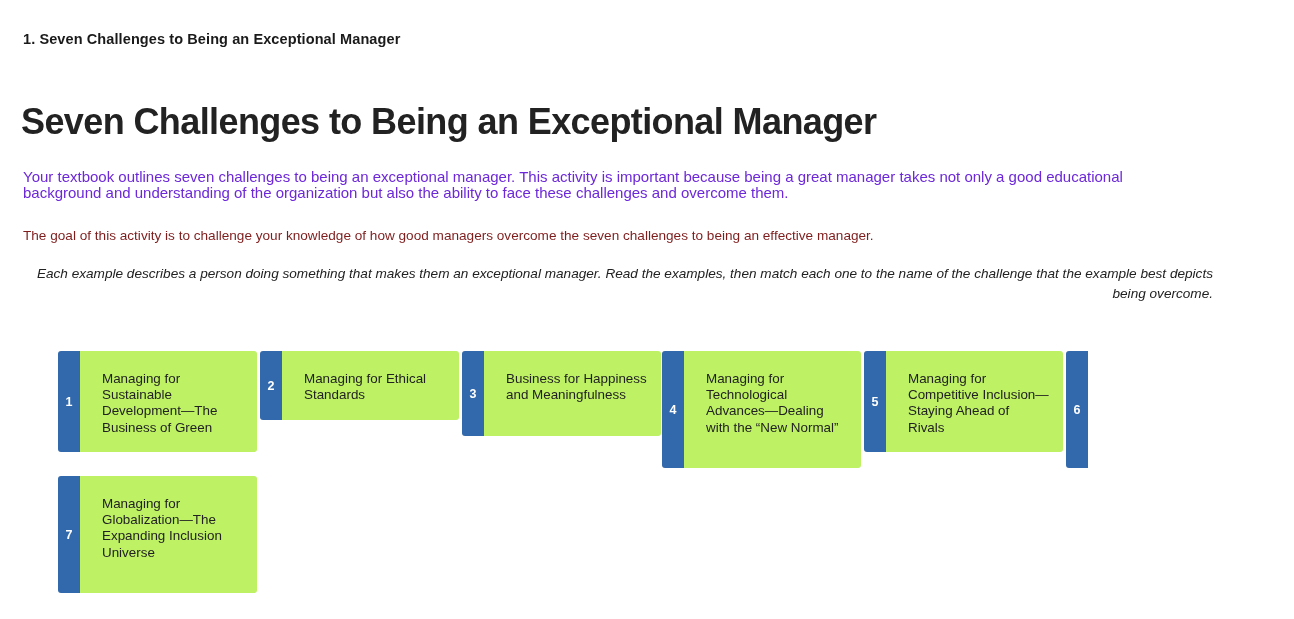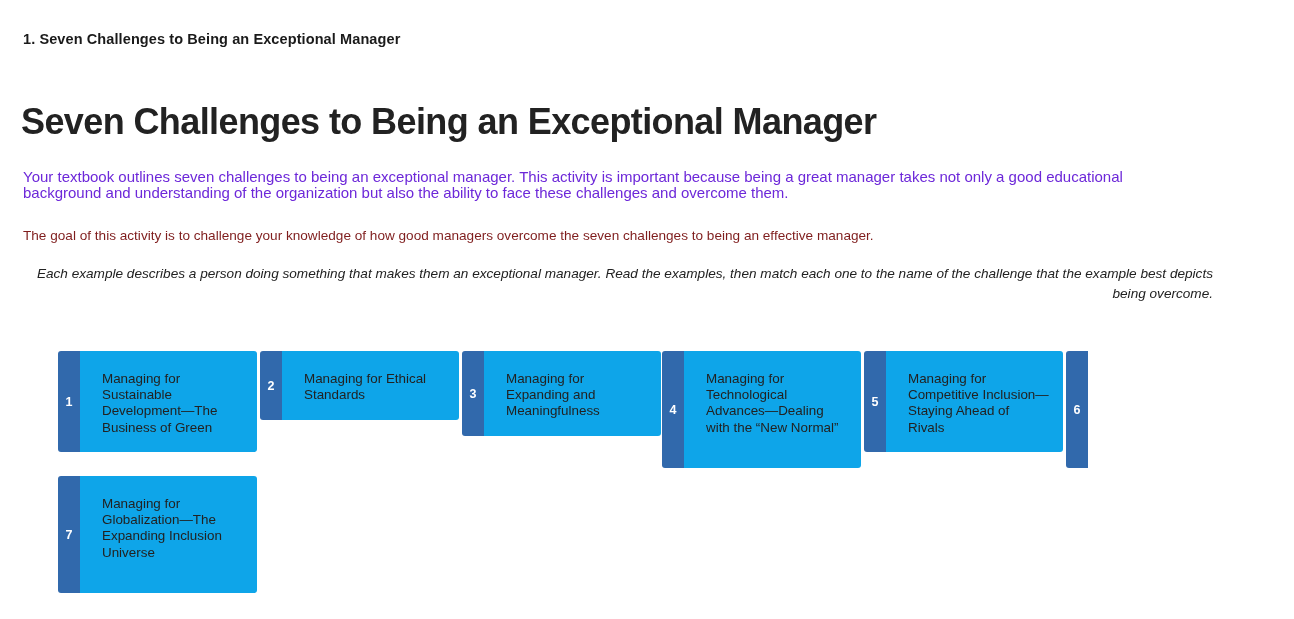--- a/index.html
+++ b/index.html
@@ -99,21 +99,21 @@
     display: flex;
     align-items: center;
     justify-content: center;
     color: #ffffff;
     font-size: 12.5px;
     font-weight: bold;
   }
 
   .card-body {
     flex: 1 1 auto;
-    background: #0ea5e9;
+    background: #bef264;
     border-radius: 0 3px 3px 0;
     padding: 20px 14px 18px 22px;
     box-sizing: border-box;
   }
 
   .card-text {
     font-size: 13.4px;
     line-height: 16.2px;
     color: #222222;
   }
@@ -145,21 +145,21 @@
     <div class="card" style="left:260px; top:351px; width:199px; height:69px;">
       <div class="card-tab">2</div>
       <div class="card-body">
         <div class="card-text">Managing for Ethical Standards</div>
       </div>
     </div>
 
     <div class="card" style="left:462px; top:351px; width:199px; height:85px;">
       <div class="card-tab">3</div>
       <div class="card-body">
-        <div class="card-text">Managing for Expanding and Meaningfulness</div>
+        <div class="card-text">Business for Happiness and Meaningfulness</div>
       </div>
     </div>
 
     <div class="card" style="left:662px; top:351px; width:199px; height:117px;">
       <div class="card-tab">4</div>
       <div class="card-body">
         <div class="card-text">Managing for Technological Advances—Dealing with the “New Normal”</div>
       </div>
     </div>
 

